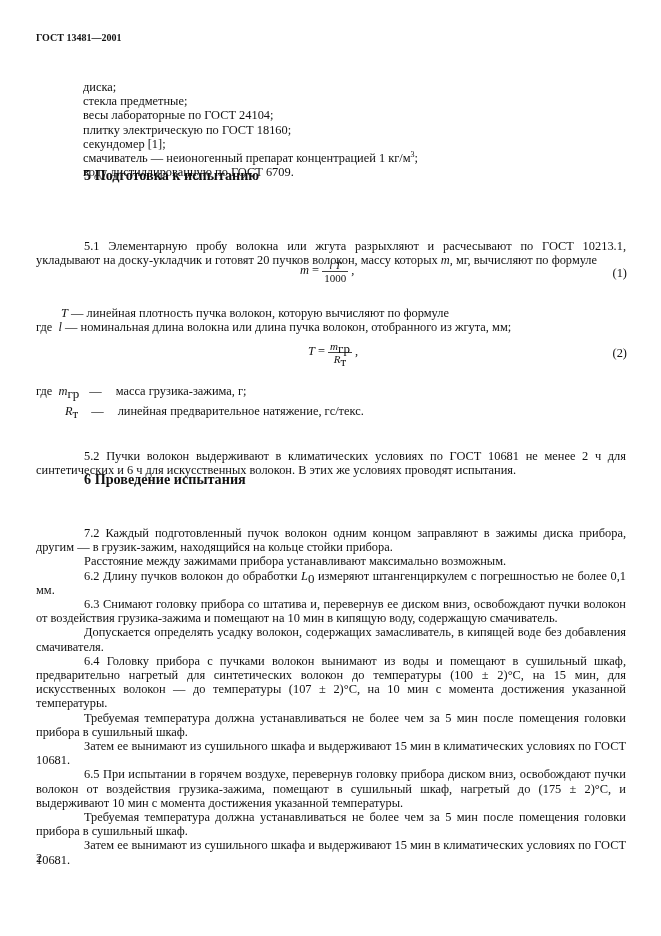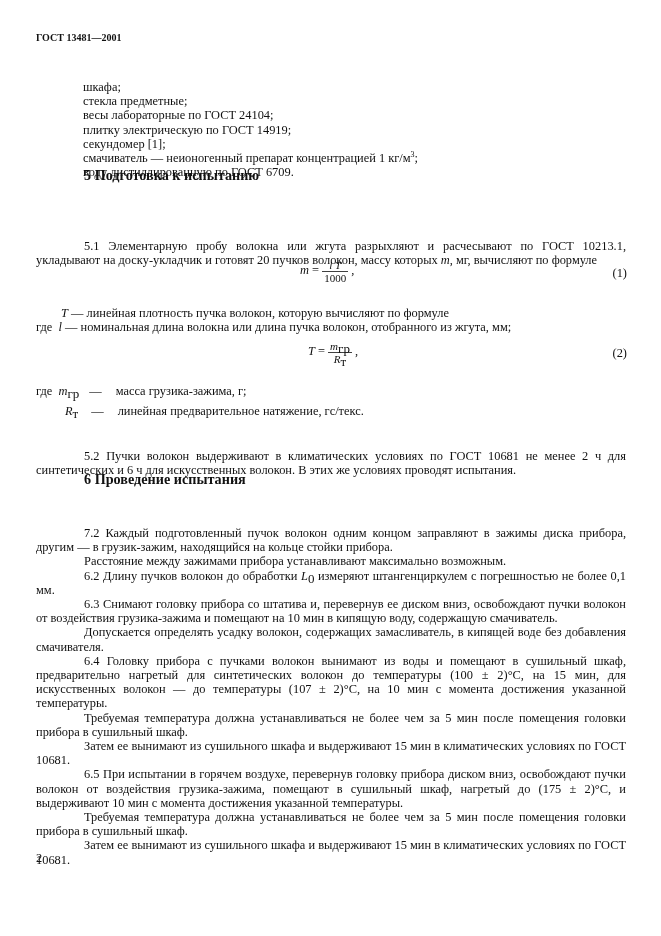--- a/index.html
+++ b/index.html
@@ -26,24 +26,24 @@
   .eqno { right: 34px; }
   .where { left: 36px; }
   .pagenum { left: 36px; top: 851px; }
 </style>
 </head>
 <body>
 
 <div class="abs header">ГОСТ 13481—2001</div>
 
 <div class="abs list">
-  <div>шкафа;</div>
+  <div>диска;</div>
   <div>стекла предметные;</div>
   <div>весы лабораторные по ГОСТ 24104;</div>
-  <div>плитку электрическую по ГОСТ 14919;</div>
+  <div>плитку электрическую по ГОСТ 18160;</div>
   <div>секундомер [1];</div>
   <div><span>смачиватель — неионогенный препарат концентрацией 1 кг/м</span><sup>3</sup><span>;</span></div>
   <div>воду дистиллированную по ГОСТ 6709.</div>
 </div>
 
 <div class="abs h2" style="top:168px;">5 Подготовка к испытанию</div>
 
 <div class="abs para" style="top:211px;">
   <p><span>5.1 Элементарную пробу волокна или жгута разрыхляют и расчесывают по ГОСТ 10213.1, укладывают на доску-укладчик и готовят 20 пучков волокон, массу которых </span><span class="it">m</span><span>, мг, вычисляют по формуле</span></p>
 </div>

